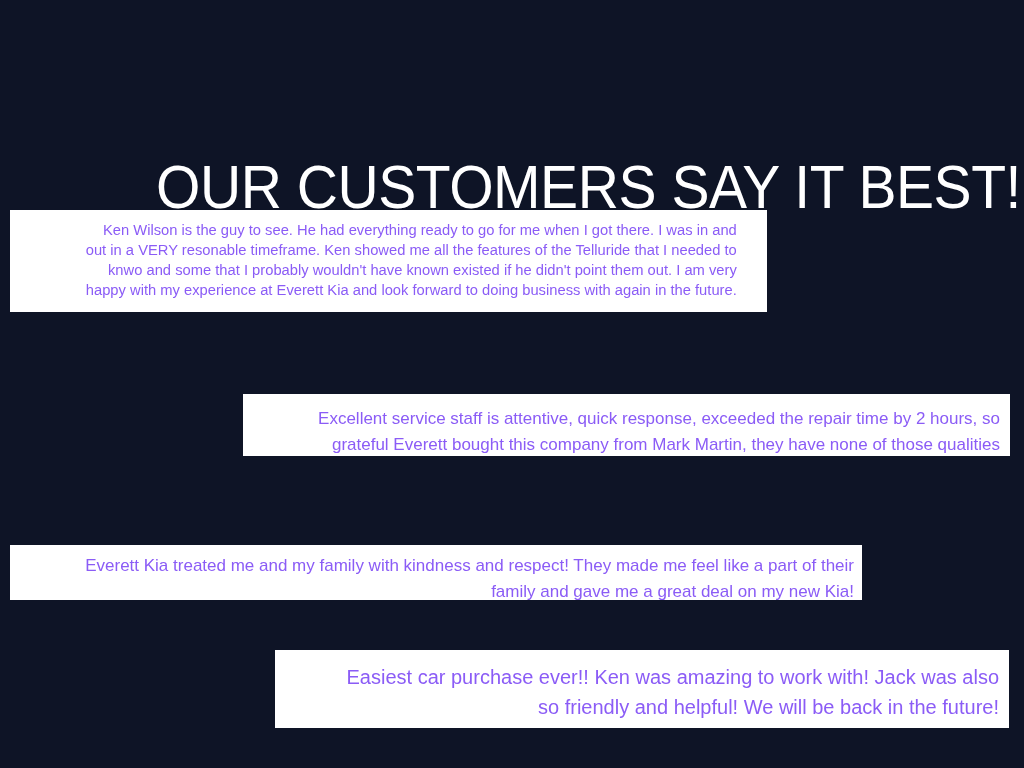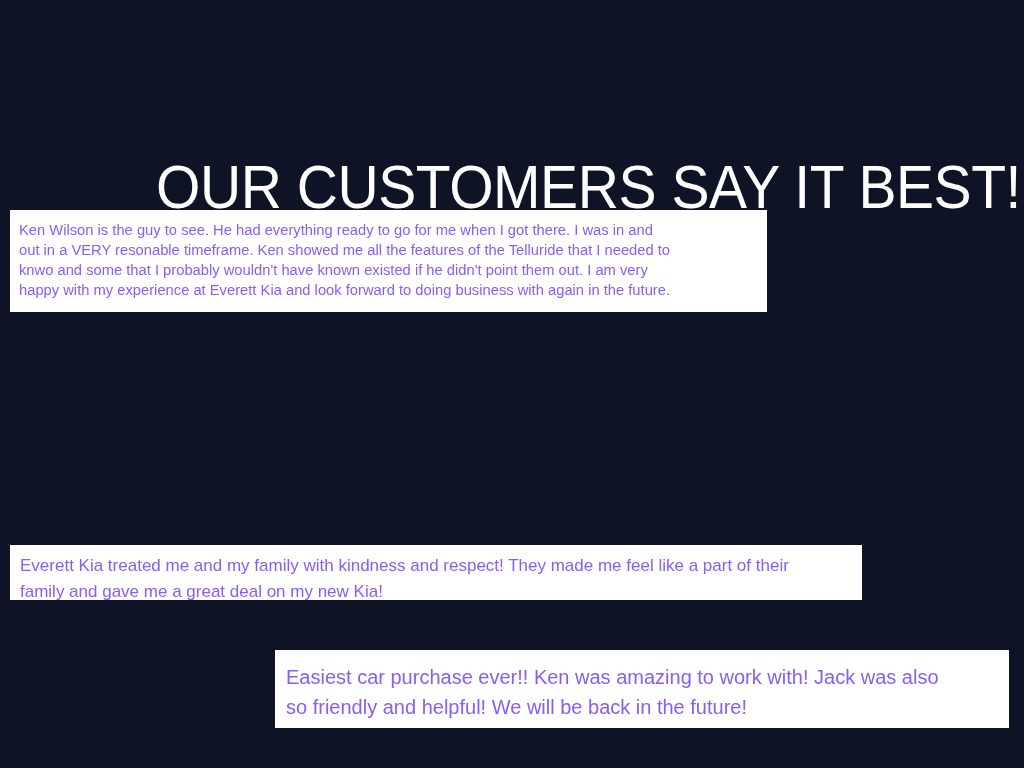--- a/index.html
+++ b/index.html
@@ -11,20 +11,21 @@
     height: 768px;
     background: #0e1426;
     font-family: "Liberation Sans", sans-serif;
     overflow: hidden;
   }
   #slide {
     position: relative;
     width: 1024px;
     height: 768px;
     background: #0e1426;
+    text-align: right;
   }
 
   
   #slide-title {
     position: absolute;
     left: 156px;
     top: 108px;
     width: 760px;
     font-size: 62px;
     line-height: 74px;
@@ -110,20 +111,24 @@
 
   <h1 id="slide-title">OUR CUSTOMERS SAY IT BEST!</h1>
 
   <div class="quote-card" id="quote-card-1">
     <p class="quote-text">Ken Wilson is the guy to see. He had everything ready to go for me when I got there. I was in and
 out in a VERY resonable timeframe. Ken showed me all the features of the Telluride that I needed to
 knwo and some that I probably wouldn't have known existed if he didn't point them out. I am very
 happy with my experience at Everett Kia and look forward to doing business with again in the future.</p>
   </div>
 
+  <div class="quote-card" id="quote-card-2">
+    <p class="quote-text">Excellent service staff is attentive, quick response, exceeded the repair time by 2 hours, so
+grateful Everett bought this company from Mark Martin, they have none of those qualities</p>
+  </div>
 
   <div class="quote-card" id="quote-card-4">
     <p class="quote-text">Easiest car purchase ever!! Ken was amazing to work with! Jack was also
 so friendly and helpful! We will be back in the future!</p>
   </div>
 
   <div class="quote-card" id="quote-card-3">
     <p class="quote-text">Everett Kia treated me and my family with kindness and respect! They made me feel like a part of their
 family and gave me a great deal on my new Kia!</p>
   </div>

